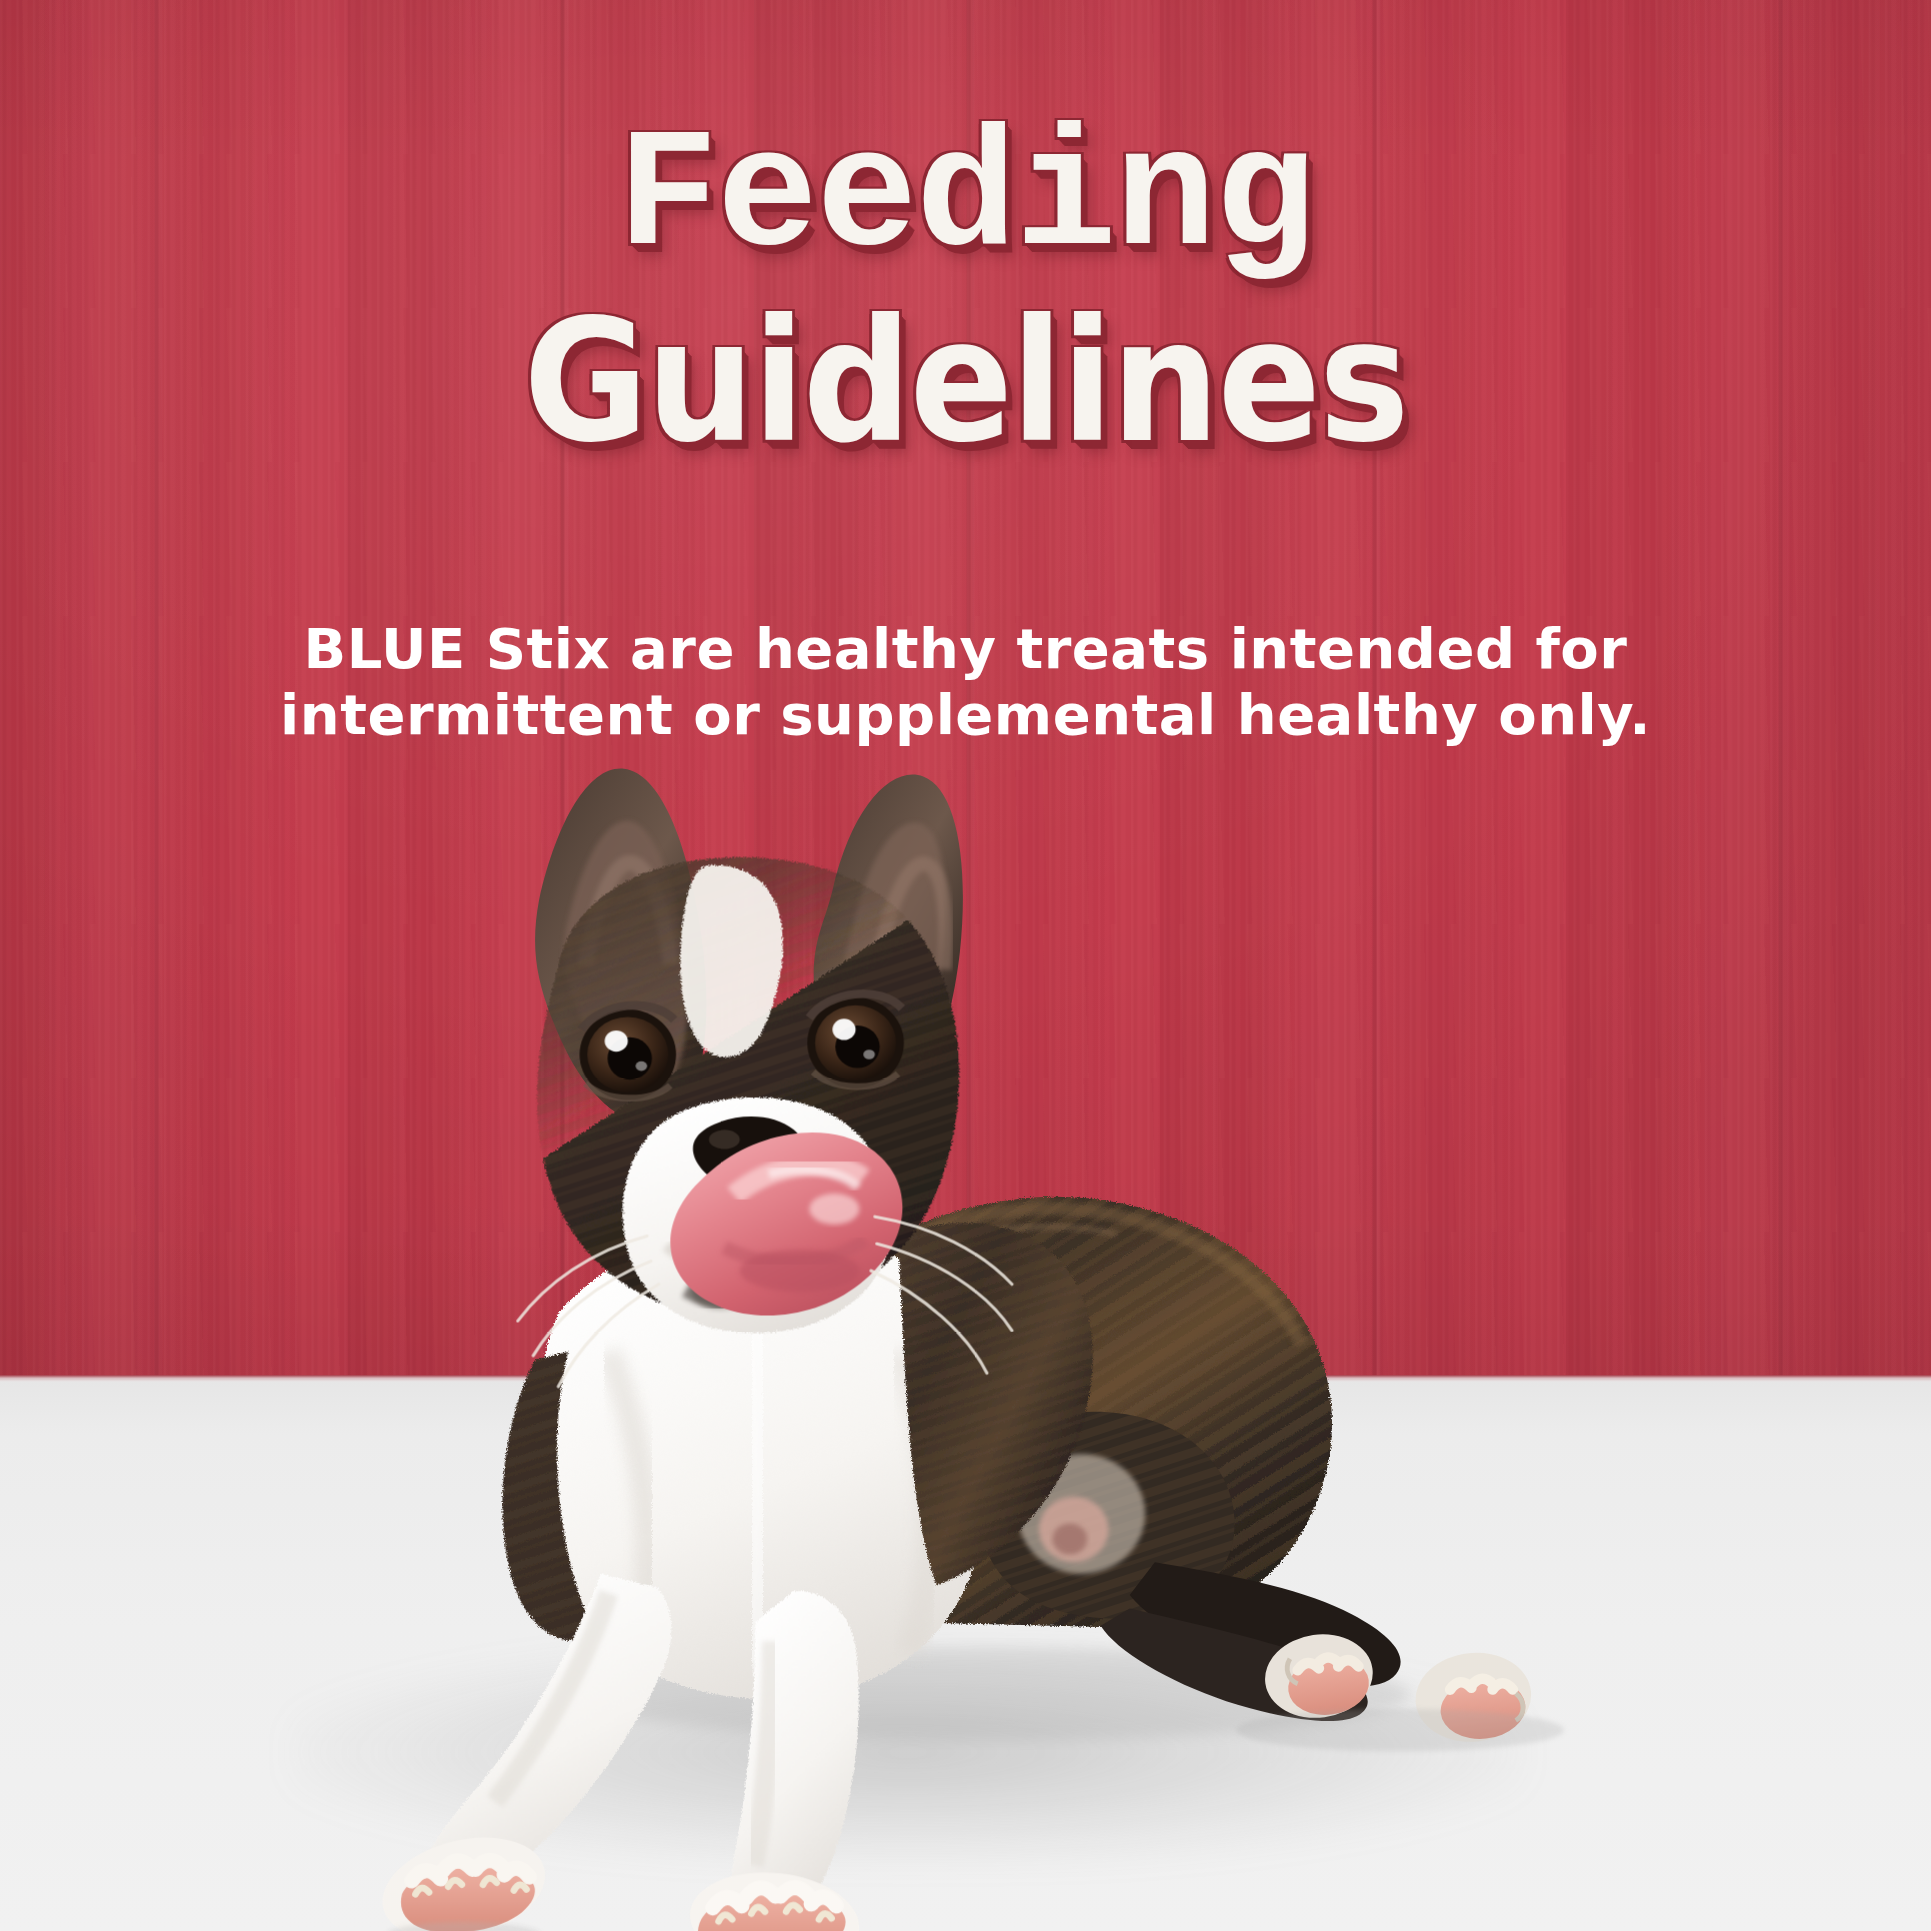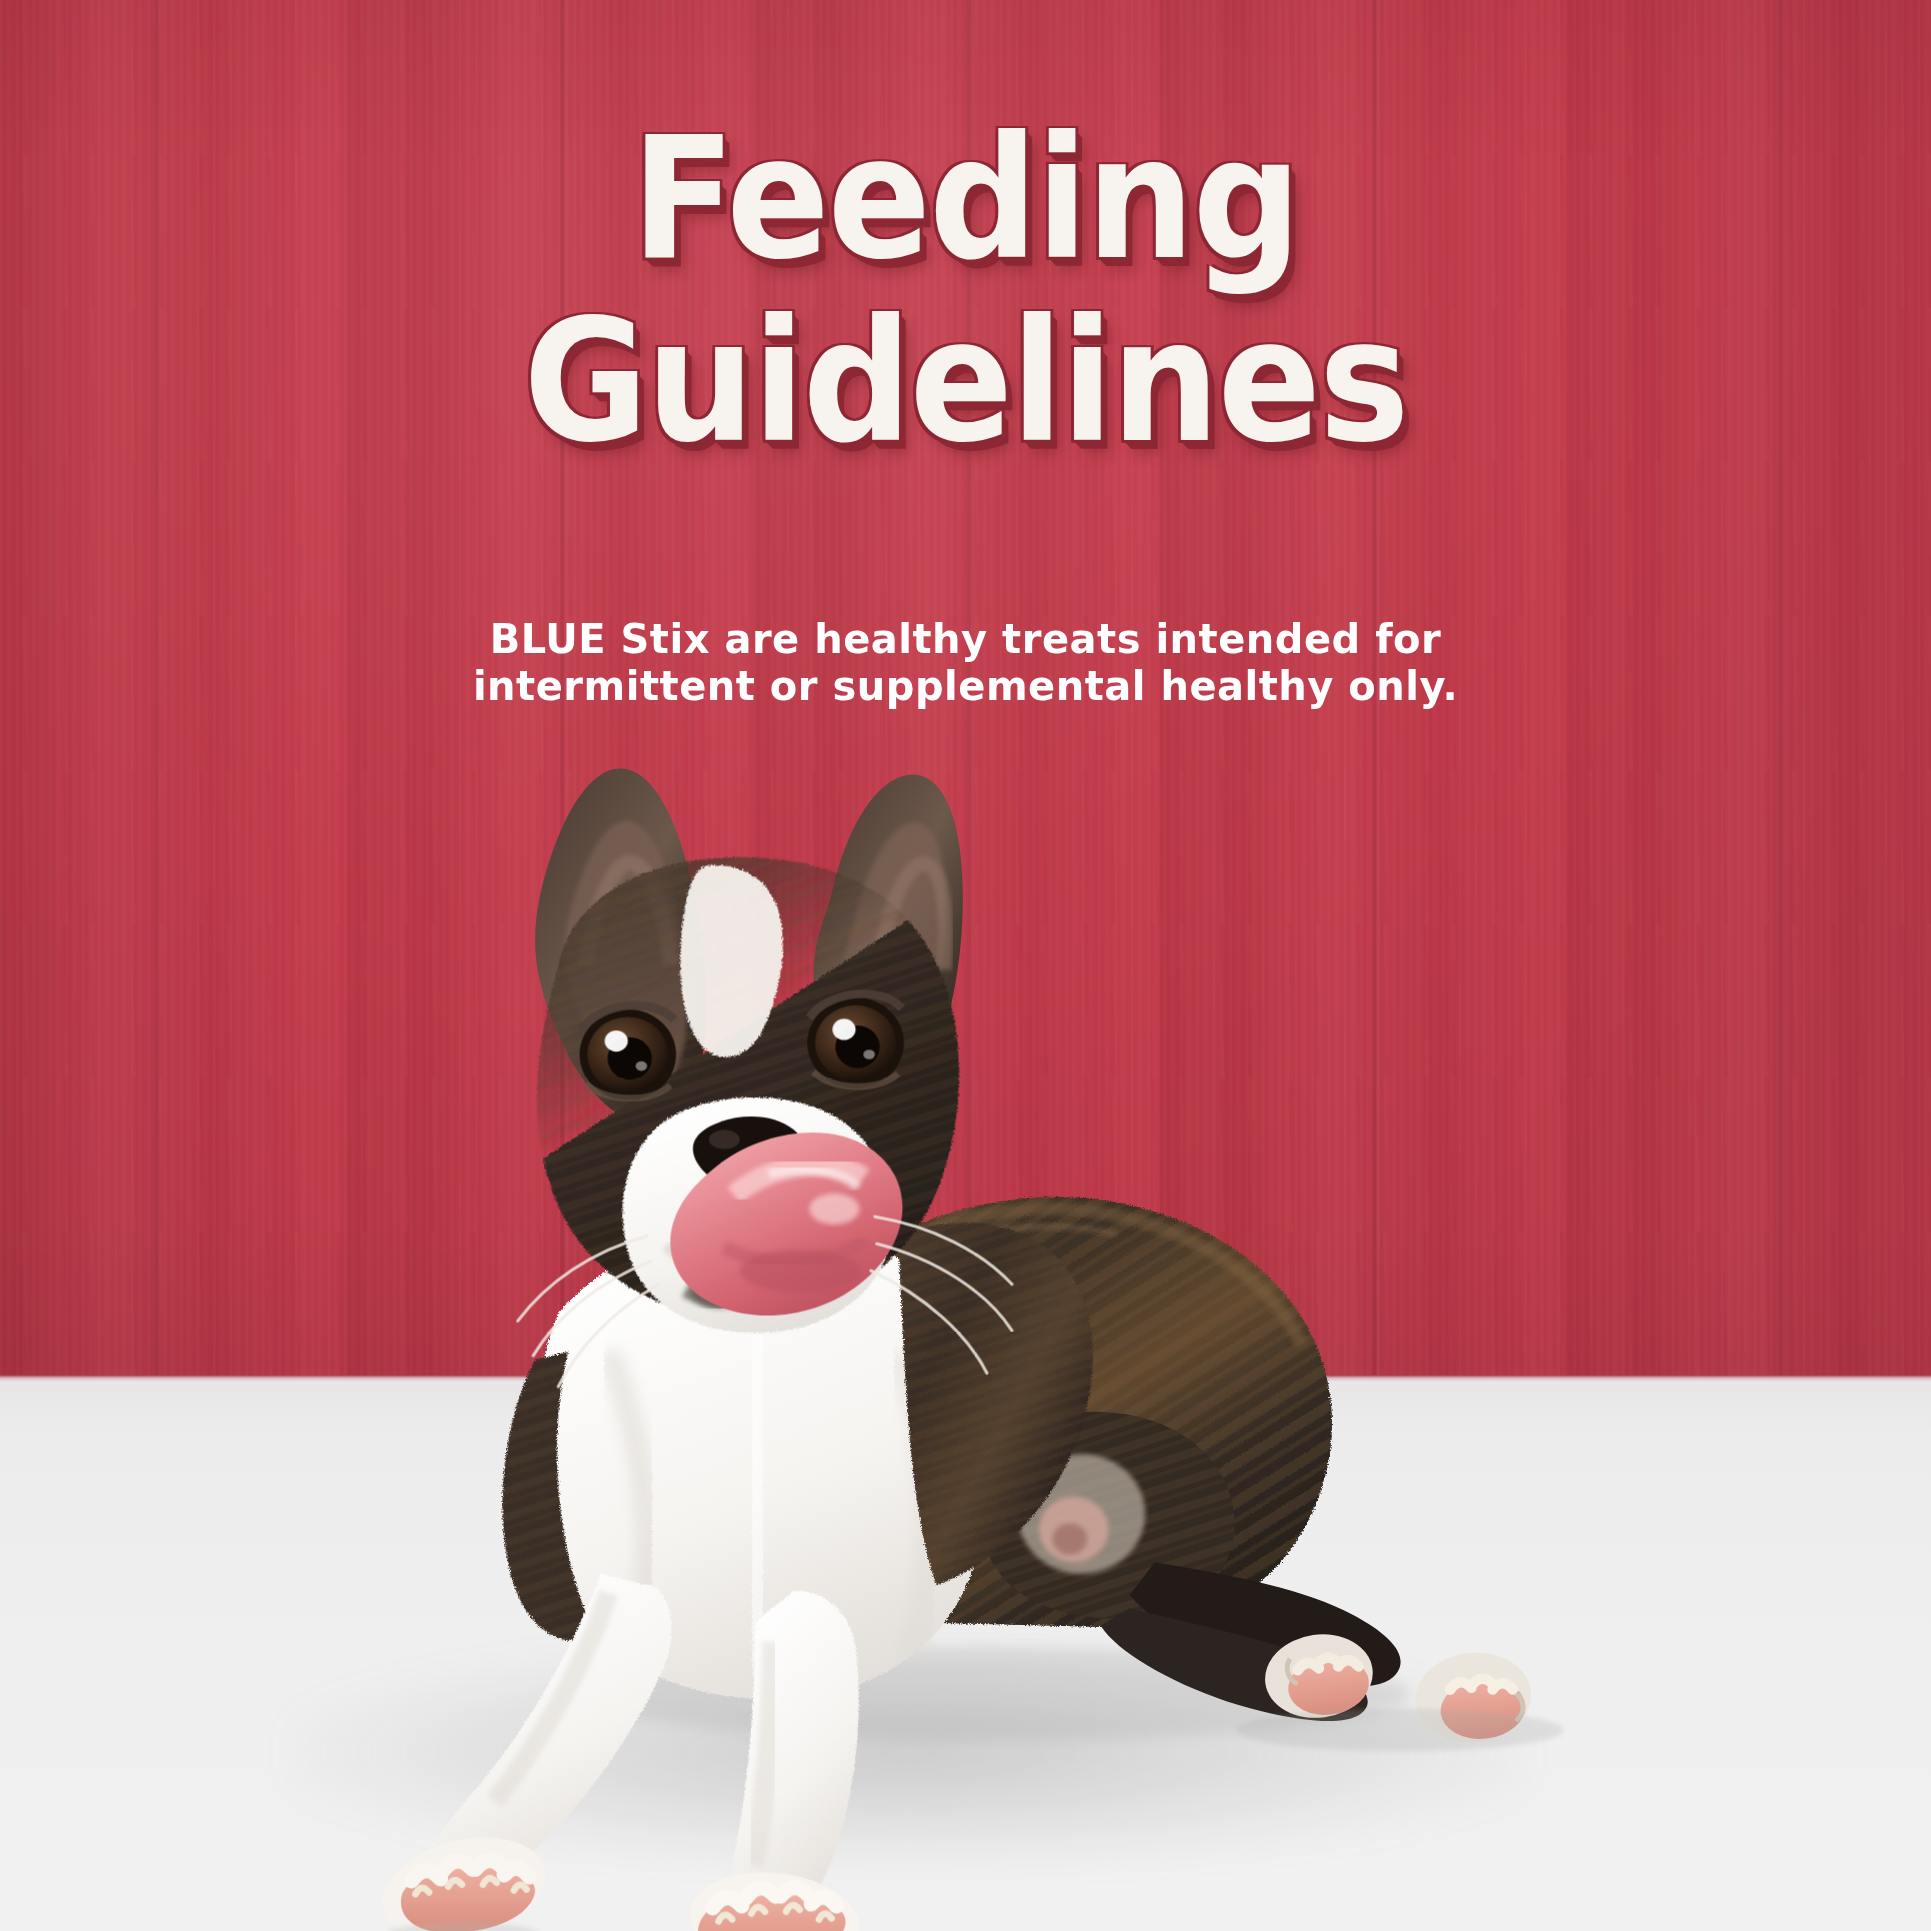--- a/index.html
+++ b/index.html
@@ -111,29 +111,29 @@
        1.9px  3.9px 0 #8d2733,
        1px  2.9px 0 #8d2733,
        0px  1.9px 0 #8d2733,
       -1.9px  1px 0 #8d2733,
       -2.9px  2.9px 0 #8d2733,
       -2.9px -1.9px 0 #8d2733,
        2.9px -1.9px 0 #8d2733,
        8.7px 12.6px 13.5px rgba(90,20,30,0.35);
     font-stretch:condensed;
   }
-  .headline .l1 { display:block; }
+  .headline .l1 { display:block;font-family:Liberation Mono, monospace; }
   .headline .l2 { display:block; margin-top:13.5px; }
 
   .subhead {
     position:absolute; left:145px; top:616px; width:1641px;
     text-align:center;
     font-family:"DejaVu Sans", sans-serif;
     font-weight:bold;
-    font-size:40px;
+    font-size:56px;
     line-height:1.18;
     letter-spacing:0.5px;
     color:#ffffff;
   }
   .subhead .s1 { display:block; }
   .subhead .s2 { display:block; }
 
   
   .dog { position:absolute; left:319px; top:676px; width:1274px; height:1255px; }
   .dog svg { display:block; width:100%; height:100%; }

